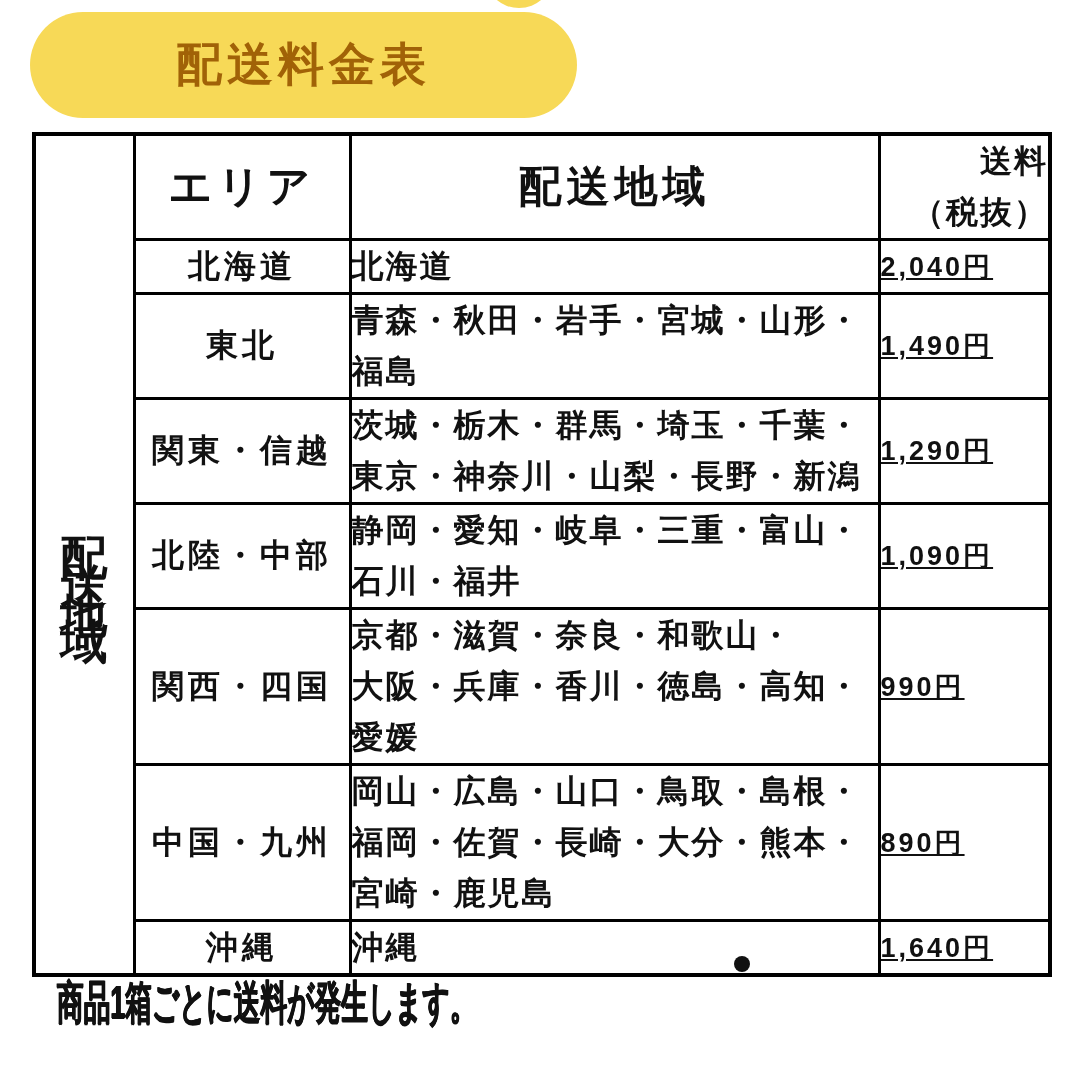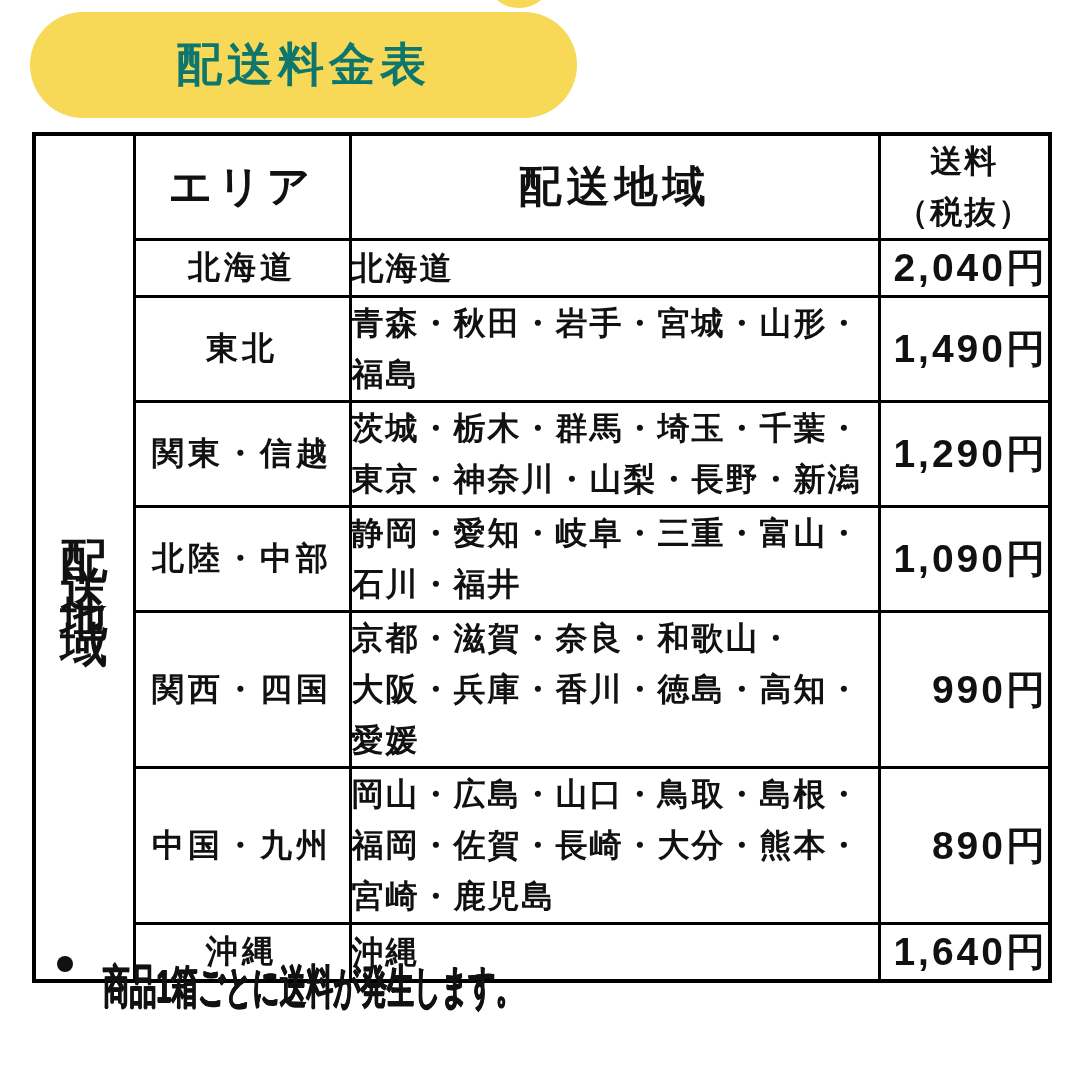--- a/index.html
+++ b/index.html
@@ -14,21 +14,21 @@
     border-radius:50%;background:#F7D957;
   }
   
   .pill{
     position:absolute;left:30px;top:12px;width:547px;height:106px;
     border-radius:53px;background:#F7D957;
     display:flex;align-items:center;justify-content:center;
   }
   .pill .title{
     font-size:46px;font-weight:bold;letter-spacing:5px;margin:0;
-    color:#0f766e;
+    color:#a16207;
   }
   
   table.fee-table{
     position:absolute;left:32px;top:132px;width:1016px;
     border-collapse:collapse;table-layout:fixed;
     border:4px solid #000;
   }
   table.fee-table td{
     border:3px solid #000;font-weight:bold;vertical-align:middle;
     padding:0;overflow:hidden;
@@ -40,30 +40,30 @@
   tr.r-hokuriku{height:104px;}
   tr.r-kansai{height:146px;}
   tr.r-chugoku{height:156px;}
   tr.r-okinawa{height:51px;}
   td.side{text-align:center;}
   td.side .side-text{
     display:inline-block;writing-mode:vertical-rl;text-orientation:upright;
     font-size:47px;font-weight:bold;letter-spacing:27px;line-height:96px;
   }
   td.hcell{text-align:center;font-size:43px;letter-spacing:5px;}
-  td.fee-h{white-space:pre-line;font-size:32px;line-height:1.6;letter-spacing:2px;}
+  td.fee-h{white-space:pre-line;font-size:32px;line-height:1.6;letter-spacing:2px;text-align:right;}
   td.area{text-align:center;font-size:32px;letter-spacing:4px;}
   td.prefs{
     text-align:left;font-size:32px;letter-spacing:2px;
     padding-left:5px;white-space:pre-line;line-height:51px;
   }
-  td.fee{text-align:right;font-size:39px;letter-spacing:3px;}
+  td.fee{text-align:left;font-size:27px;letter-spacing:3px;text-decoration:underline;}
   
   .notes{position:absolute;left:57px;top:956px;}
-  .note{display:flex;align-items:flex-start;height:48px;margin-bottom:13px;}
+  .note{display:flex;align-items:flex-end;height:48px;margin-bottom:13px;flex-direction:column;}
   .bullet{
     width:16px;height:16px;border-radius:50%;background:#111111;
     margin-right:30px;flex:none;
   }
   .note-text{
     font-size:46px;font-weight:bold;white-space:nowrap;
     transform:scaleX(0.58);transform-origin:0 50%;
     text-shadow:0.9px 0 0 #111111,-0.9px 0 0 #111111,0 0.9px 0 #111111;
   }
 </style>

